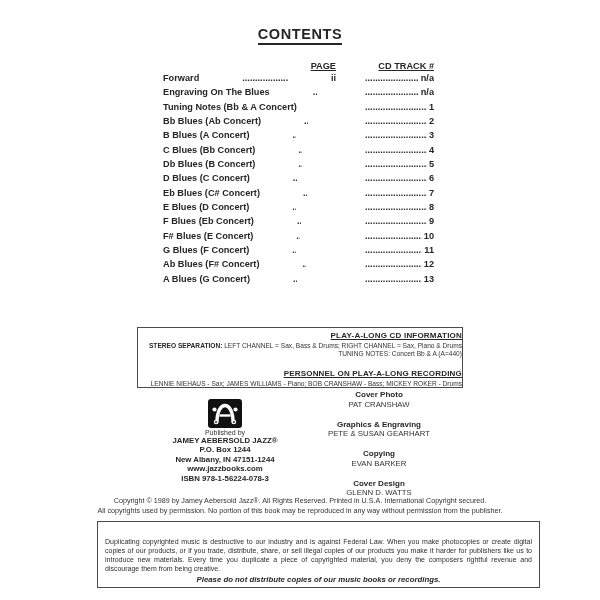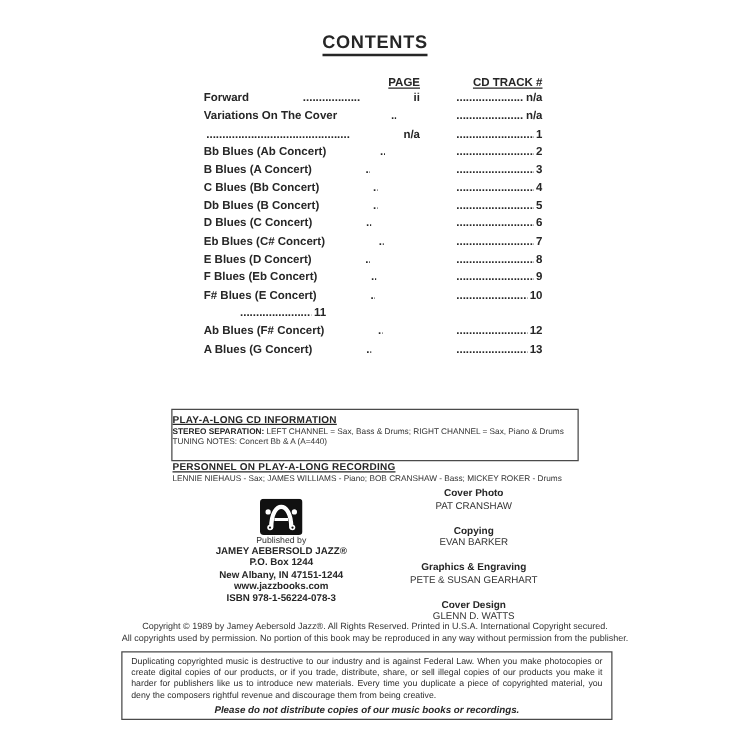--- a/index.html
+++ b/index.html
@@ -22,44 +22,44 @@
   .toc-header span{text-decoration:underline;}
   .toc-row{display:flex;height:14.35px;align-items:baseline;line-height:14.35px;}
   .c1{width:173px;display:flex;align-items:flex-end;overflow:hidden;gap:41px;}
   .c2{width:71px;margin-left:27px;display:flex;align-items:baseline;overflow:hidden;}
   .lbl{white-space:nowrap;}
   .dots{flex:1 1 auto;overflow:hidden;white-space:nowrap;margin:0 2px;min-width:4px;}
   .dots::before{content:"....................................................................................";}
   .val{white-space:nowrap;}
   
   .cd-box{
-    position:absolute;left:137px;top:327px;width:326px;height:42px;
-    border:1px solid #4a4a4a;box-sizing:border-box;text-align:left;
+    position:absolute;left:137px;top:327px;width:326px;height:61px;
+    border:1px solid #4a4a4a;box-sizing:border-box;text-align:right;
   }
   .cd-box .box-title{font-size:8px;font-weight:bold;text-decoration:underline;margin-top:3px;letter-spacing:.2px;}
   .cd-box .box-line{font-size:6.6px;margin-top:1.5px;color:#333;}
   .cd-box .box-line b{color:#262626;}
   .cd-box .box-title.second{margin-top:12px;}
   
   .publisher{position:absolute;left:135px;top:399px;width:180px;text-align:center;}
   .logo{display:block;margin:0 auto 1px auto;}
   .published-by{font-size:7px;color:#333;}
   .pub-line{font-size:7.8px;font-weight:bold;line-height:9.4px;}
   
   .credits{position:absolute;left:304px;top:390px;width:150px;text-align:center;}
   .credit{margin-bottom:10.5px;}
   .credit .role{font-size:8px;font-weight:bold;line-height:9.5px;}
   .credit .name{font-size:7.8px;line-height:9.5px;color:#333;}
   
   .copyright{position:absolute;top:496px;left:0;width:600px;text-align:center;
     font-size:7.2px;line-height:9.6px;color:#333;}
   
   .piracy-box{
-    position:absolute;left:97px;top:521px;width:393px;box-sizing:border-box;
-    border:1px solid #4a4a4a;padding:4px 7px 3px 7px;
+    position:absolute;left:97px;top:521px;width:443px;box-sizing:border-box;
+    border:1px solid #4a4a4a;padding:16px 7px 3px 7px;
   }
   .piracy-body{font-size:7px;line-height:8.9px;text-align:justify;color:#2d2d2d;}
   .piracy-footer{font-size:7.8px;font-weight:bold;font-style:italic;text-align:center;margin-top:1px;}
 </style>
 </head>
 <body>
 
 <div id="page">
 
   <div class="doc-title-wrap">
@@ -78,31 +78,32 @@
           <span class="dots"></span>
           <span class="val">ii</span>
         </span>
       <span class="c2">
           <span class="dots"></span>
           <span class="val">n/a</span>
         </span>
     </div>
     <div class="toc-row">
       <span class="c1">
-          <span class="lbl">Variations On The Cover</span>
+          <span class="lbl">Engraving On The Blues</span>
           <span class="dots"></span>
           <span class="val">iii</span>
         </span>
       <span class="c2">
           <span class="dots"></span>
           <span class="val">n/a</span>
         </span>
     </div>
     <div class="toc-row">
       <span class="c1">
+          <span class="lbl">Tuning Notes (Bb &amp; A Concert)</span>
           <span class="dots"></span>
           <span class="val">n/a</span>
         </span>
       <span class="c2">
           <span class="dots"></span>
           <span class="val">1</span>
         </span>
     </div>
     <div class="toc-row">
       <span class="c1">
@@ -197,20 +198,25 @@
           <span class="lbl">F# Blues (E Concert)</span>
           <span class="dots"></span>
           <span class="val">25</span>
         </span>
       <span class="c2">
           <span class="dots"></span>
           <span class="val">10</span>
         </span>
     </div>
     <div class="toc-row">
+      <span class="c1">
+          <span class="lbl">G Blues (F Concert)</span>
+          <span class="dots"></span>
+          <span class="val">29</span>
+        </span>
       <span class="c2">
           <span class="dots"></span>
           <span class="val">11</span>
         </span>
     </div>
     <div class="toc-row">
       <span class="c1">
           <span class="lbl">Ab Blues (F# Concert)</span>
           <span class="dots"></span>
           <span class="val">32</span>
@@ -260,26 +266,26 @@
     <div class="pub-line">www.jazzbooks.com</div>
     <div class="pub-line">ISBN 978-1-56224-078-3</div>
   </div>
 
   <div class="credits">
     <div class="credit">
       <div class="role">Cover Photo</div>
       <div class="name">PAT CRANSHAW</div>
     </div>
     <div class="credit">
+      <div class="role">Graphics &amp; Engraving</div>
+      <div class="name">PETE &amp; SUSAN GEARHART</div>
+    </div>
+    <div class="credit">
       <div class="role">Copying</div>
       <div class="name">EVAN BARKER</div>
-    </div>
-    <div class="credit">
-      <div class="role">Graphics &amp; Engraving</div>
-      <div class="name">PETE &amp; SUSAN GEARHART</div>
     </div>
     <div class="credit">
       <div class="role">Cover Design</div>
       <div class="name">GLENN D. WATTS</div>
     </div>
   </div>
 
   <div class="copyright">
     <div>Copyright © 1989 by Jamey Aebersold Jazz®.  All Rights Reserved.  Printed in U.S.A.  International Copyright secured.</div>
     <div>All copyrights used by permission. No portion of this book may be reproduced in any way without permission from the publisher.</div>

